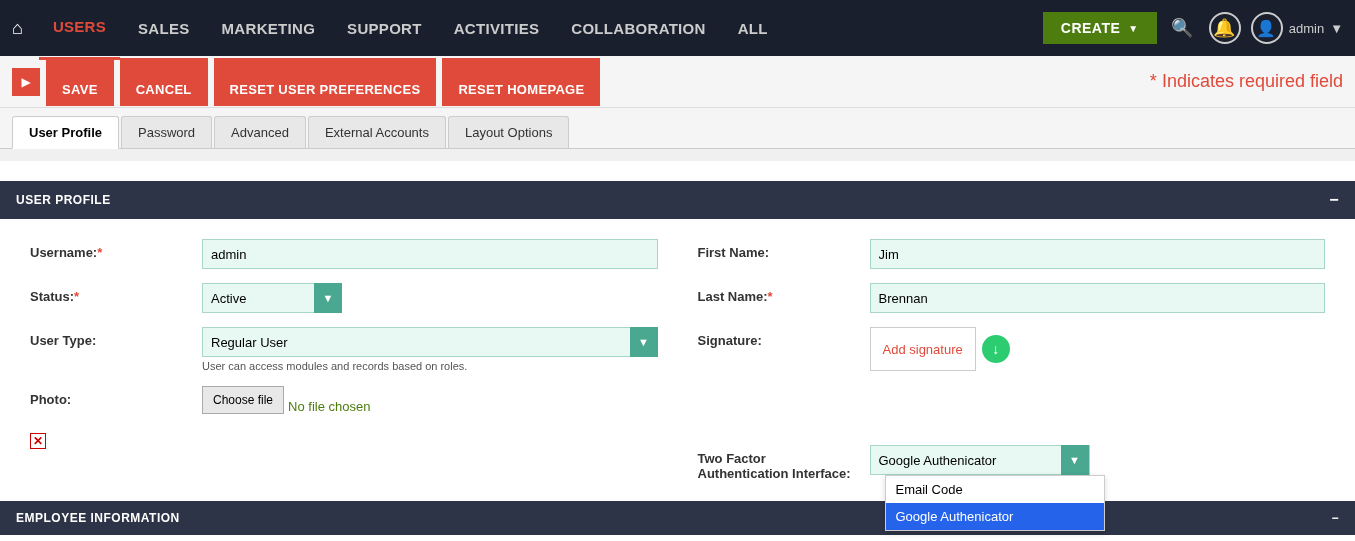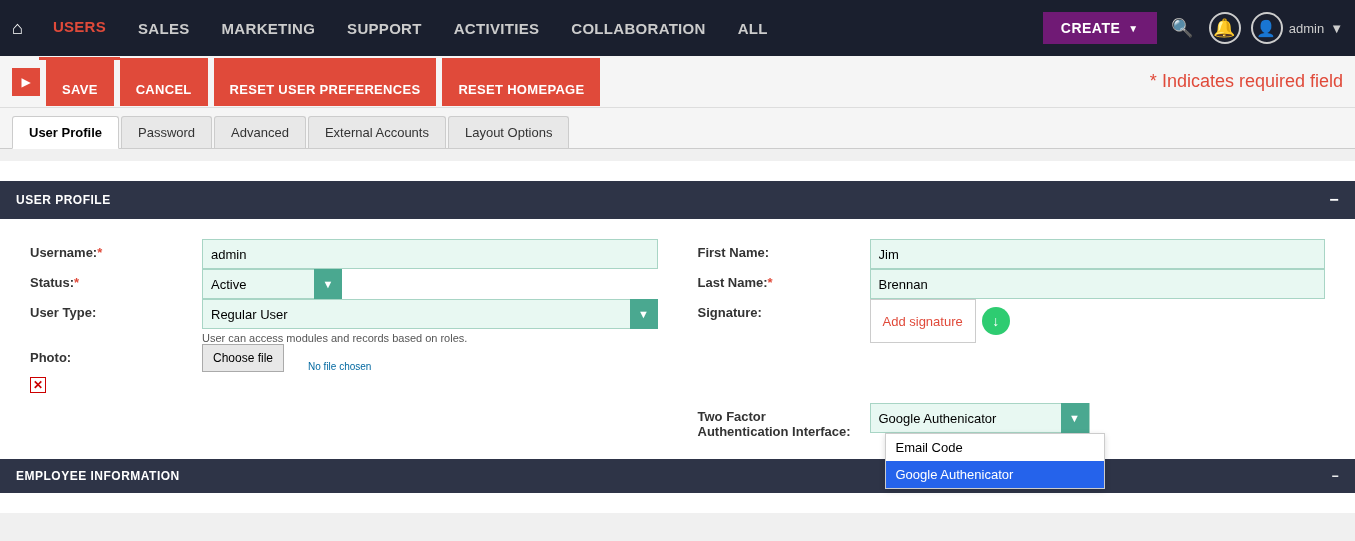--- a/index.html
+++ b/index.html
@@ -37,21 +37,21 @@
       letter-spacing: 0.3px;
       text-transform: uppercase;
     }
     .nav-item.active { color: #e04a3a; border-bottom: 3px solid #e04a3a; }
     .nav-right {
       display: flex;
       align-items: center;
       gap: 10px;
     }
     .create-btn {
-      background: #701a75;
+      background: #4d7c0f;
       color: #fff;
       border: none;
       padding: 8px 18px;
       font-size: 14px;
       font-weight: bold;
       cursor: pointer;
       display: flex;
       align-items: center;
       gap: 8px;
       letter-spacing: 0.5px;
@@ -187,21 +187,21 @@
     
     .form-section {
       padding: 20px 30px;
       background: #fff;
     }
     .form-grid {
       display: grid;
       grid-template-columns: 1fr 1fr;
       gap: 16px 40px;
     }
-    .form-col { display: flex; flex-direction: column; }
+    .form-col { display: flex; flex-direction: column; gap: 14px; }
     .form-row {
       display: flex;
       align-items: flex-start;
       gap: 12px;
     }
     .form-label {
       min-width: 160px;
       font-weight: bold;
       font-size: 13px;
       color: #333;
@@ -262,23 +262,23 @@
     
     .choose-file-btn {
       background: #e8e8e8;
       border: 1px solid #aaa;
       padding: 4px 10px;
       font-size: 12px;
       cursor: pointer;
       height: 28px;
     }
     .no-file-text {
-      color: #0369a1;
-      font-size: 10px;
-      margin-left: 24px;
+      color: #4d7c0f;
+      font-size: 13px;
+      margin-left: 4px;
     }
 
     
     .checkbox-x {
       width: 16px;
       height: 16px;
       border: 1px solid #c00;
       background: #fff;
       display: flex;
       align-items: center;

